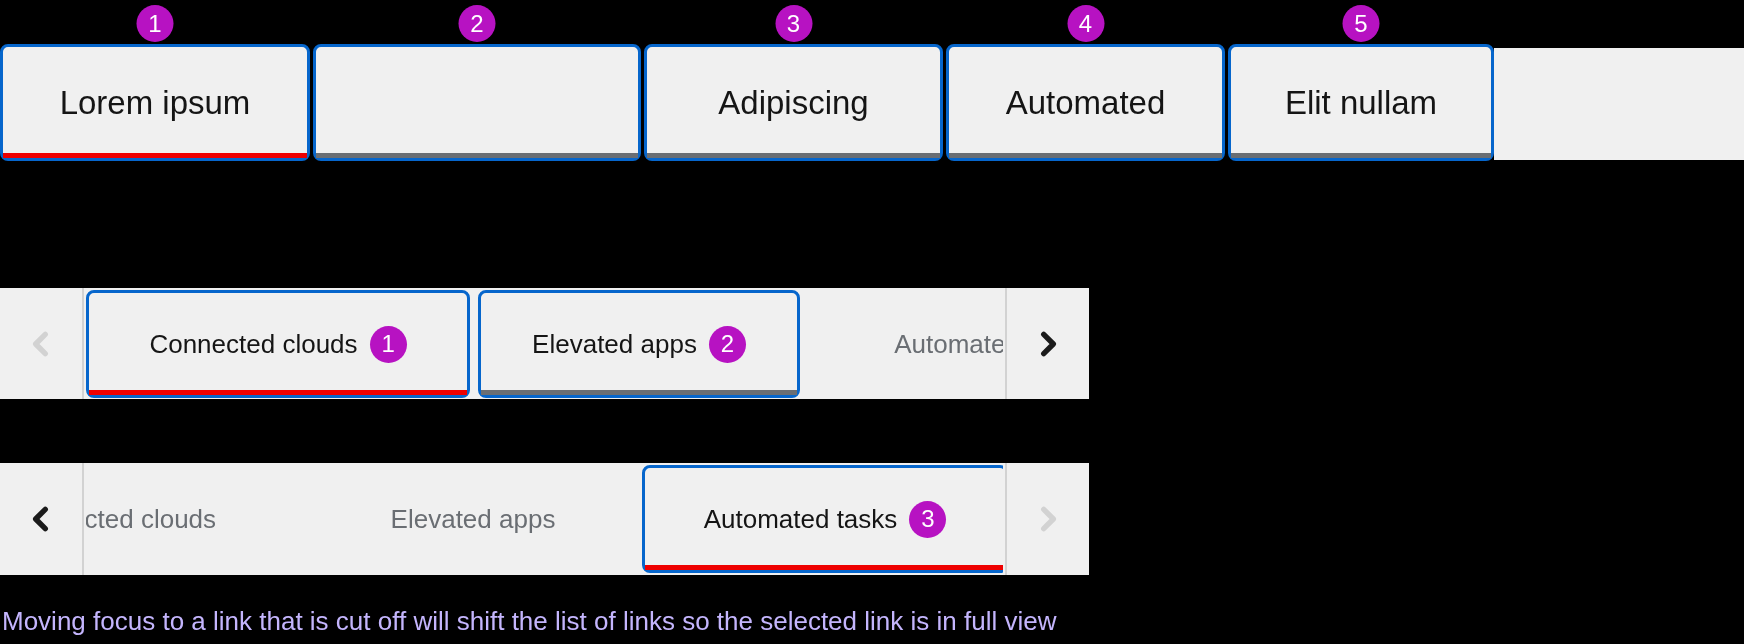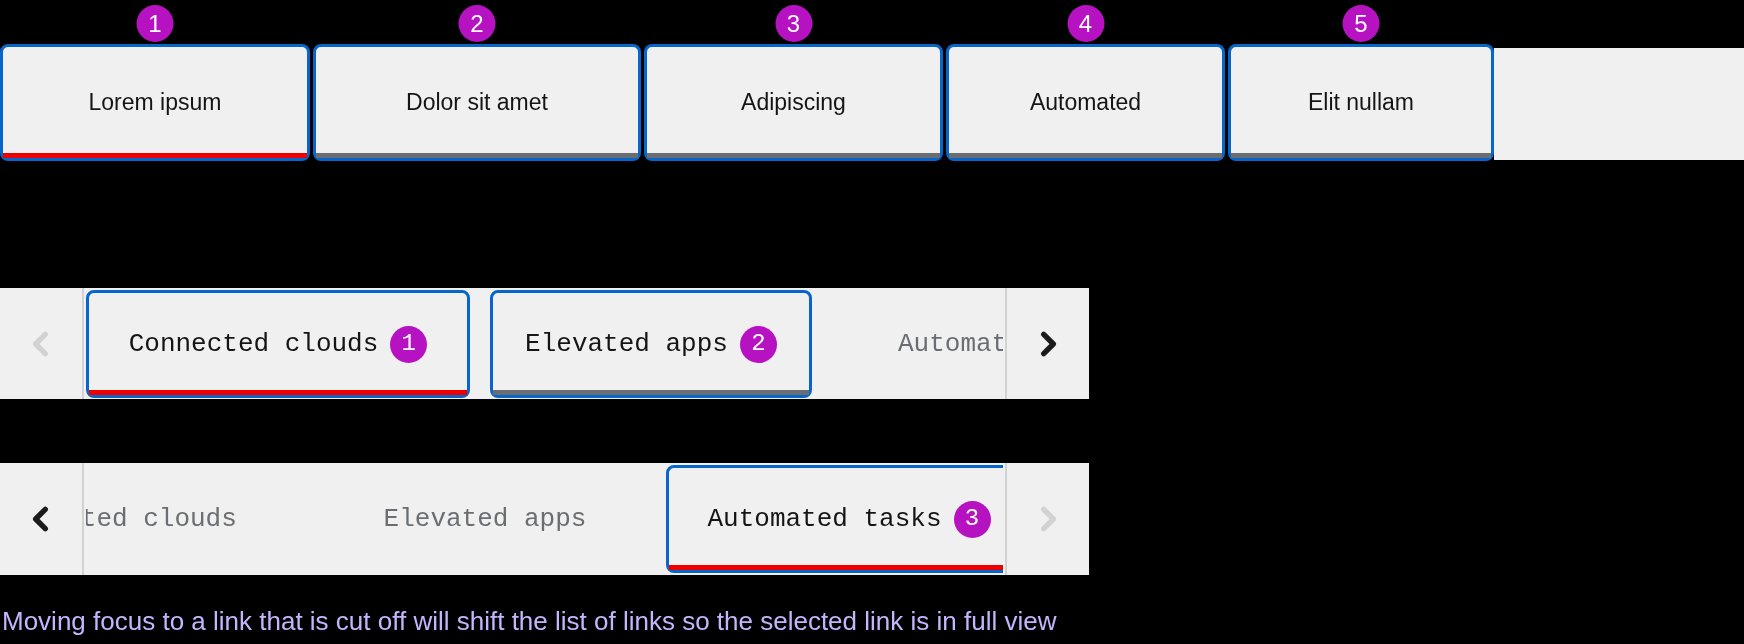--- a/index.html
+++ b/index.html
@@ -11,21 +11,21 @@
     overflow:hidden;
   }
   
   .r1tab{
     position:absolute;top:44px;height:117px;
     box-sizing:border-box;
     background:#f0f0f0;
     border:3px solid #0666cc;border-radius:8px;
     display:flex;align-items:center;justify-content:center;
   }
-  .r1tab .label{font-size:23px;color:#151515;text-align:right;}
+  .r1tab .label{font-size:33px;color:#151515;text-align:right;}
   .num-badge{
     width:37px;height:37px;border-radius:50%;
     background:#b712c2;color:#fff;
     display:flex;align-items:center;justify-content:center;
     font-size:24px;line-height:1;flex-shrink:0;
   }
   .r1badge{position:absolute;top:-42px;left:50%;transform:translateX(-50%);}
   .underline{position:absolute;left:0;right:0;bottom:0;height:5px;}
   .underline.red{background:#ee0000;}
   .underline.gray{background:#6a6e73;}
@@ -47,21 +47,21 @@
   }
   .scroll-btn.left{left:0;border-right:2px solid #d2d2d2;}
   .scroll-btn.right{right:0;border-left:2px solid #d2d2d2;}
   .chev{display:block;}
   .chev.enabled{color:#1b1b1b;}
   .chev.disabled{color:#d2d2d2;}
   .viewport{
     position:absolute;left:86px;top:0;bottom:0;width:917px;
     overflow:hidden;
   }
-  .tabrow{display:flex;gap:20px;height:100%;font-family:Liberation Mono, monospace;}
+  .tabrow{display:flex;gap:8px;height:100%;}
   .otab{
     position:relative;box-sizing:border-box;flex-shrink:0;
     margin-top:2px;height:108px;
     display:flex;align-items:center;justify-content:center;gap:12px;
     font-size:26px;color:#6a6e73;
     background:transparent;
   }
   .otab.focused{
     border:3px solid #0666cc;border-radius:8px;color:#151515;
   }
@@ -77,21 +77,20 @@
 
 <div class="canvas">
 
   <div class="r1tab" style="left:0;width:310px;">
     <span class="num-badge r1badge">1</span>
     <span class="label">Lorem ipsum</span>
     <span class="underline red"></span>
   </div>
   <div class="r1tab" style="left:313px;width:328px;">
     <span class="num-badge r1badge">2</span>
-    <span class="label">Dolor sit amet</span>
     <span class="underline gray"></span>
   </div>
   <div class="r1tab" style="left:644px;width:299px;">
     <span class="num-badge r1badge">3</span>
     <span class="label">Adipiscing</span>
     <span class="underline gray"></span>
   </div>
   <div class="r1tab" style="left:946px;width:279px;">
     <span class="num-badge r1badge">4</span>
     <span class="label">Automated</span>

